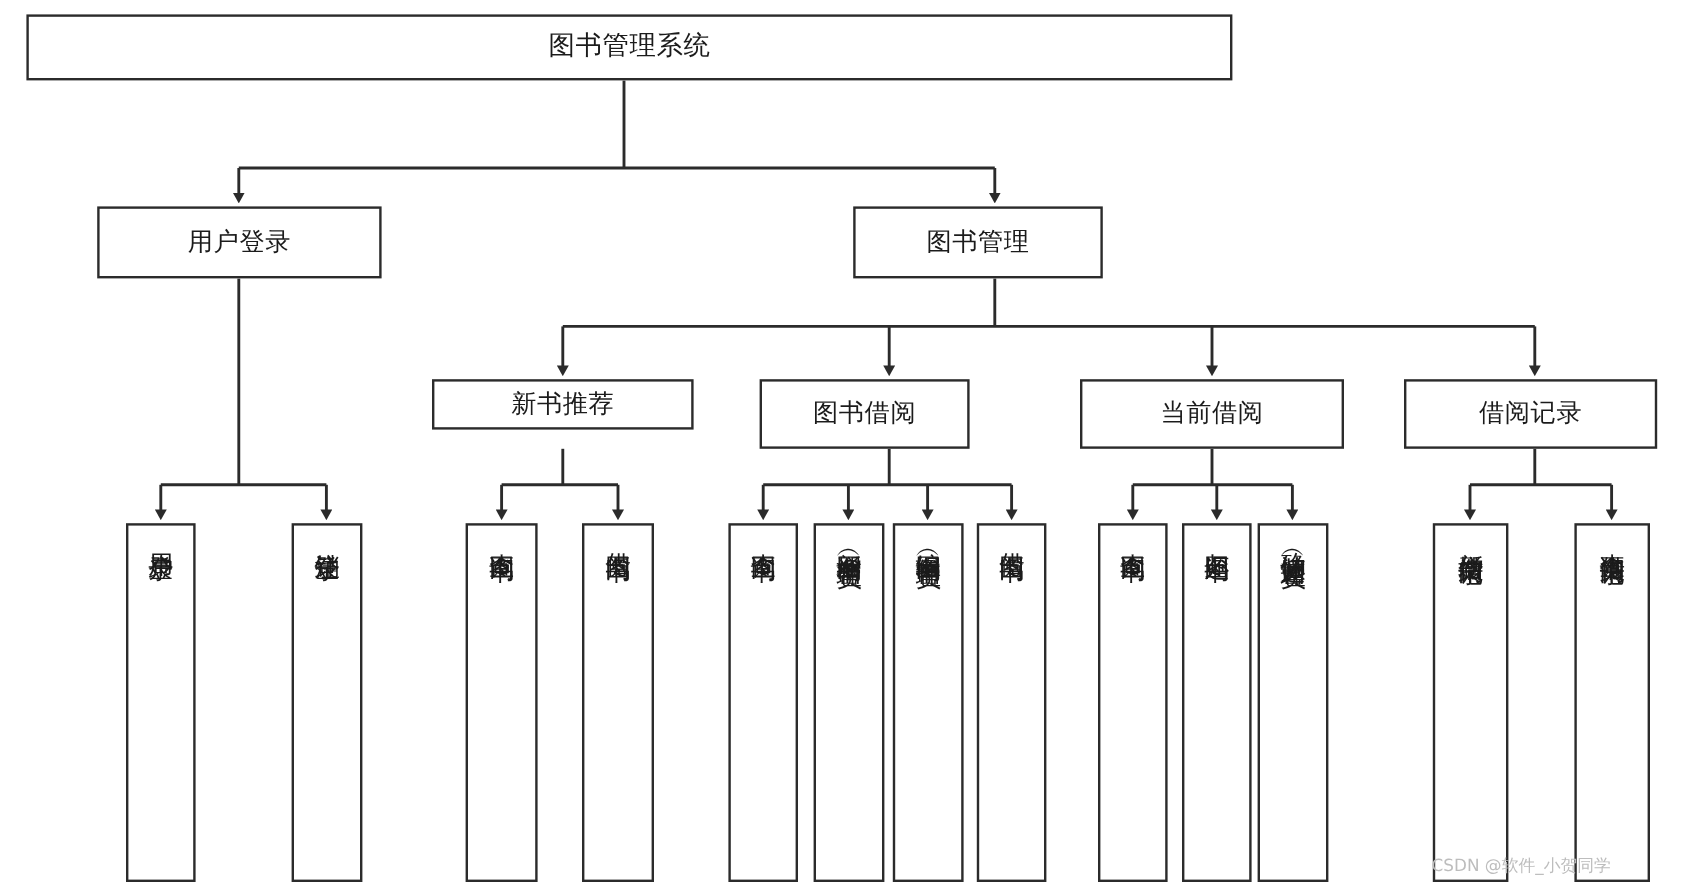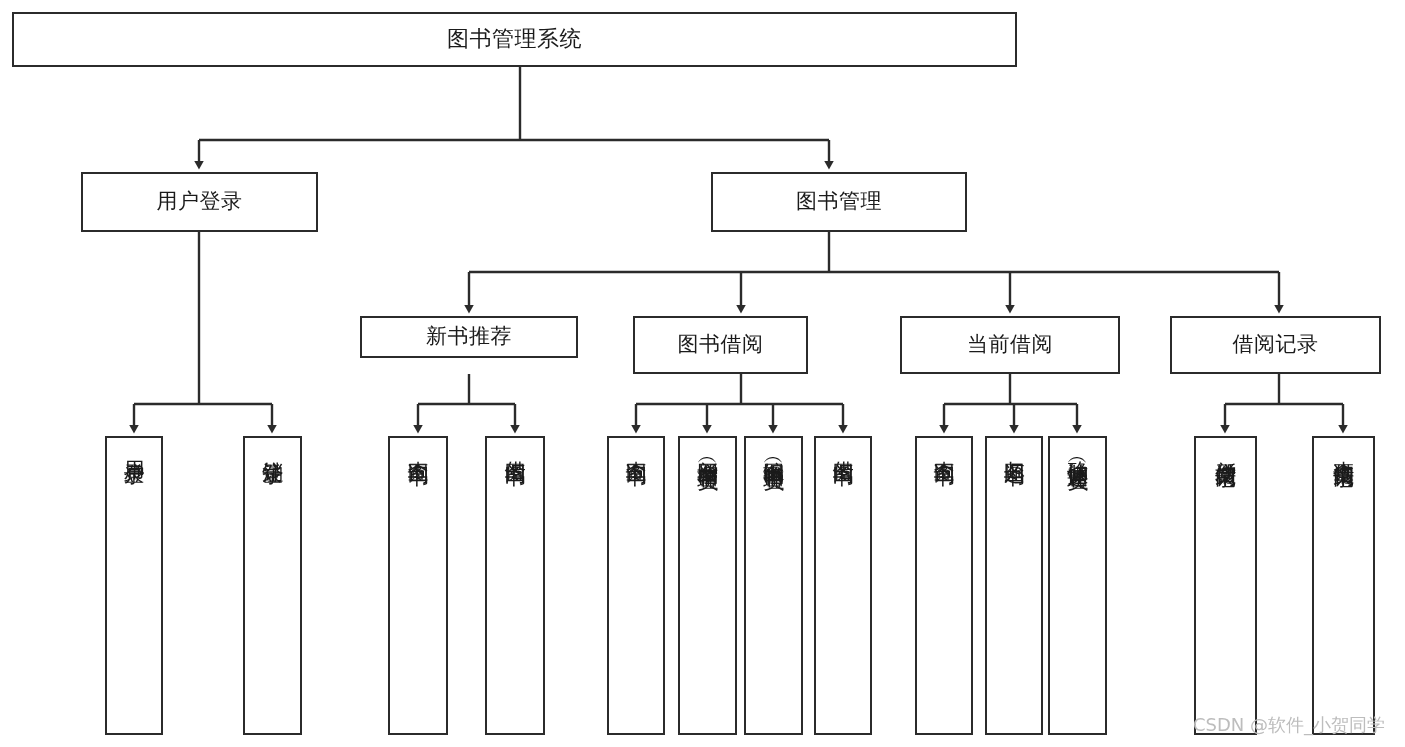--- a/index.html
+++ b/index.html
@@ -61,21 +61,21 @@
     writing-mode: vertical-rl;
     text-orientation: upright;
     font-size: 21px;
     line-height: 1.06;
     letter-spacing: 1.5px;
     white-space: nowrap;
   }
   .watermark {
     position: absolute;
     color: #bdbdbd;
-    font-size: 18px;
+    font-size: 14px;
     white-space: nowrap;
     z-index: 5;
     font-family: "DejaVu Sans", "Liberation Sans", sans-serif;
   }
 </style>
 </head>
 <body>
 
 <div id="canvas">
 
@@ -115,28 +115,28 @@
         <path d="M944 404 L944 425" marker-end="url(#arrow)"></path>
         <path d="M1014 404 L1014 425" marker-end="url(#arrow)"></path>
         <path d="M1077 404 L1077 425" marker-end="url(#arrow)"></path>
         <path d="M1279 374 L1279 404"></path>
         <path d="M1225 404 L1343 404"></path>
         <path d="M1225 404 L1225 425" marker-end="url(#arrow)"></path>
         <path d="M1343 404 L1343 425" marker-end="url(#arrow)"></path>
       </g>
   </svg>
 
-  <div class="node horiz root" style="left: 12px; top: 12px; width: 1005px; height: 55px;">
+  <div class="node horiz root" style="left: 22px; top: 12px; width: 1005px; height: 55px;">
     <span class="node-label">图书管理系统</span>
   </div>
 
   <div class="node horiz" style="left: 81px; top: 172px; width: 237px; height: 60px;">
     <span class="node-label">用户登录</span>
   </div>
-  <div class="node horiz" style="left: 711px; top: 172px; width: 256px; height: 60px;">
+  <div class="node horiz" style="left: 711px; top: 172px; width: 208px; height: 60px;">
     <span class="node-label">图书管理</span>
   </div>
 
   <div class="node horiz" style="left: 360px; top: 316px; width: 218px; height: 42px;">
     <span class="node-label">新书推荐</span>
   </div>
   <div class="node horiz" style="left: 633px; top: 316px; width: 175px; height: 58px;">
     <span class="node-label">图书借阅</span>
   </div>
   <div class="node horiz" style="left: 900px; top: 316px; width: 220px; height: 58px;">

